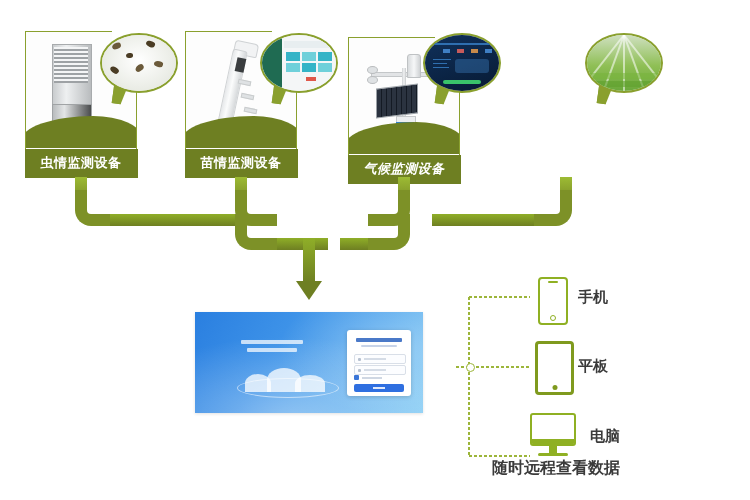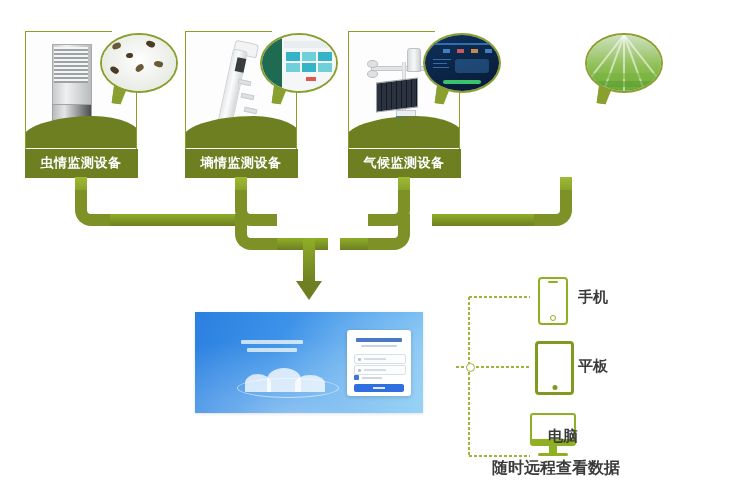--- a/index.html
+++ b/index.html
@@ -253,39 +253,39 @@
       <div class="probe-dark"></div>
       <div class="probe-ring" style="left:52px;top:48px;transform:rotate(12deg);"></div>
       <div class="probe-ring" style="left:55px;top:62px;transform:rotate(12deg);"></div>
       <div class="probe-ring" style="left:58px;top:76px;transform:rotate(12deg);"></div>
       <div class="probe-ring" style="left:61px;top:90px;transform:rotate(12deg);"></div>
       <div class="probe-tip"></div>
       <div class="hill"></div>
     </div>
     <div class="notch"></div>
     <div class="labelbar">
-      <span>墒情监测设备</span>
+      <span>苗情监测设备</span>
     </div>
   </div>
   <div class="bubble-tail" style="left:273px;top:84px;transform:rotate(8deg);"></div>
   <div class="bubble" style="left:260px;top:33px;">
     <div class="bg-table">
       <div class="side"></div>
       <div class="hdr"></div>
       <div class="cell" style="left:24px;top:17px;width:14px;"></div>
       <div class="cell2" style="left:40px;top:17px;width:14px;"></div>
       <div class="cell" style="left:56px;top:17px;width:14px;"></div>
       <div class="cell2" style="left:24px;top:28px;width:14px;"></div>
       <div class="cell" style="left:40px;top:28px;width:14px;"></div>
       <div class="cell2" style="left:56px;top:28px;width:14px;"></div>
       <div class="red" style="left:44px;top:42px;"></div>
     </div>
   </div>
 
-  <div class="card" style="left:348px;top:31px;">
+  <div class="card" style="left:348px;top:37px;font-style:italic;">
     <div class="photo">
       <div class="ws-arm"></div>
       <div class="ws-cup" style="left:18px;top:28px;"></div>
       <div class="ws-cup" style="left:82px;top:28px;"></div>
       <div class="ws-cup" style="left:18px;top:38px;"></div>
       <div class="ws-cup" style="left:82px;top:38px;"></div>
       <div class="ws-tube"></div>
       <div class="ws-pole"></div>
       <div class="ws-panel"></div>
       <div class="ws-box"></div>
@@ -408,17 +408,17 @@
   <div class="dev-label" style="left:578px;top:357px;">平板</div>
 
   <div class="dev" style="left:530px;top:413px;">
     <div class="monitor">
       <div class="scr"></div>
       <div class="chin"></div>
       <div class="neck"></div>
       <div class="base"></div>
     </div>
   </div>
-  <div class="dev-label" style="left:548px;top:427px;font-family:Liberation Mono, monospace;">电脑</div>
+  <div class="dev-label" style="left:590px;top:427px;font-family:Liberation Mono, monospace;">电脑</div>
 
   <div class="caption">随时远程查看数据</div>
 
 </div>
 
 </body></html>

